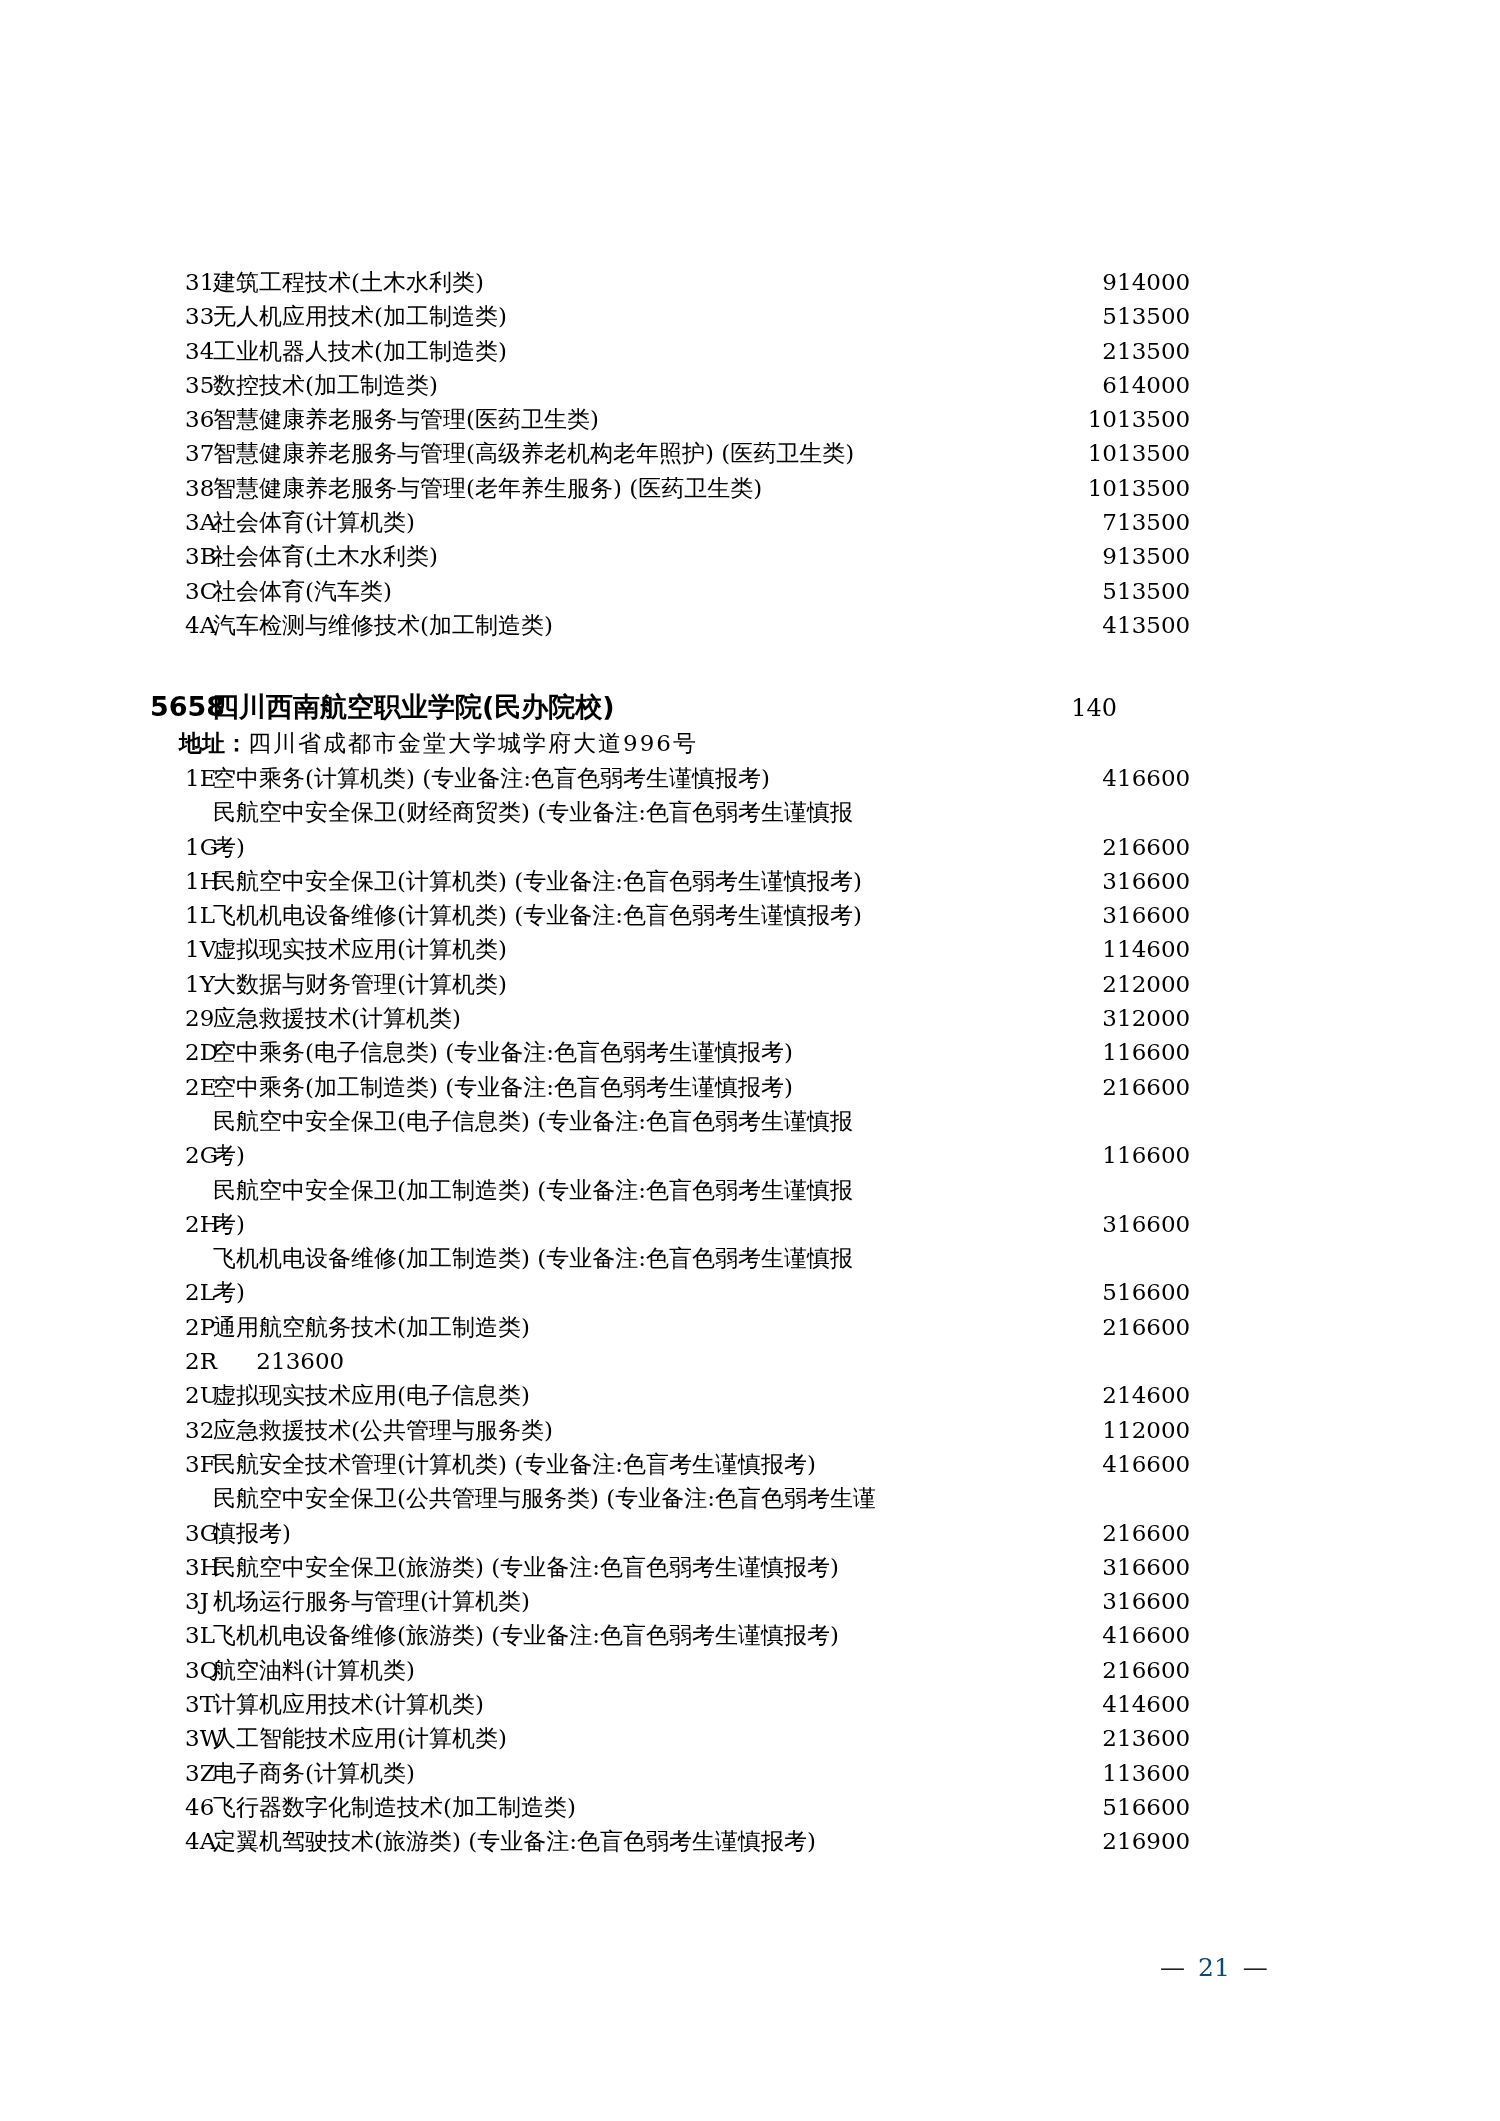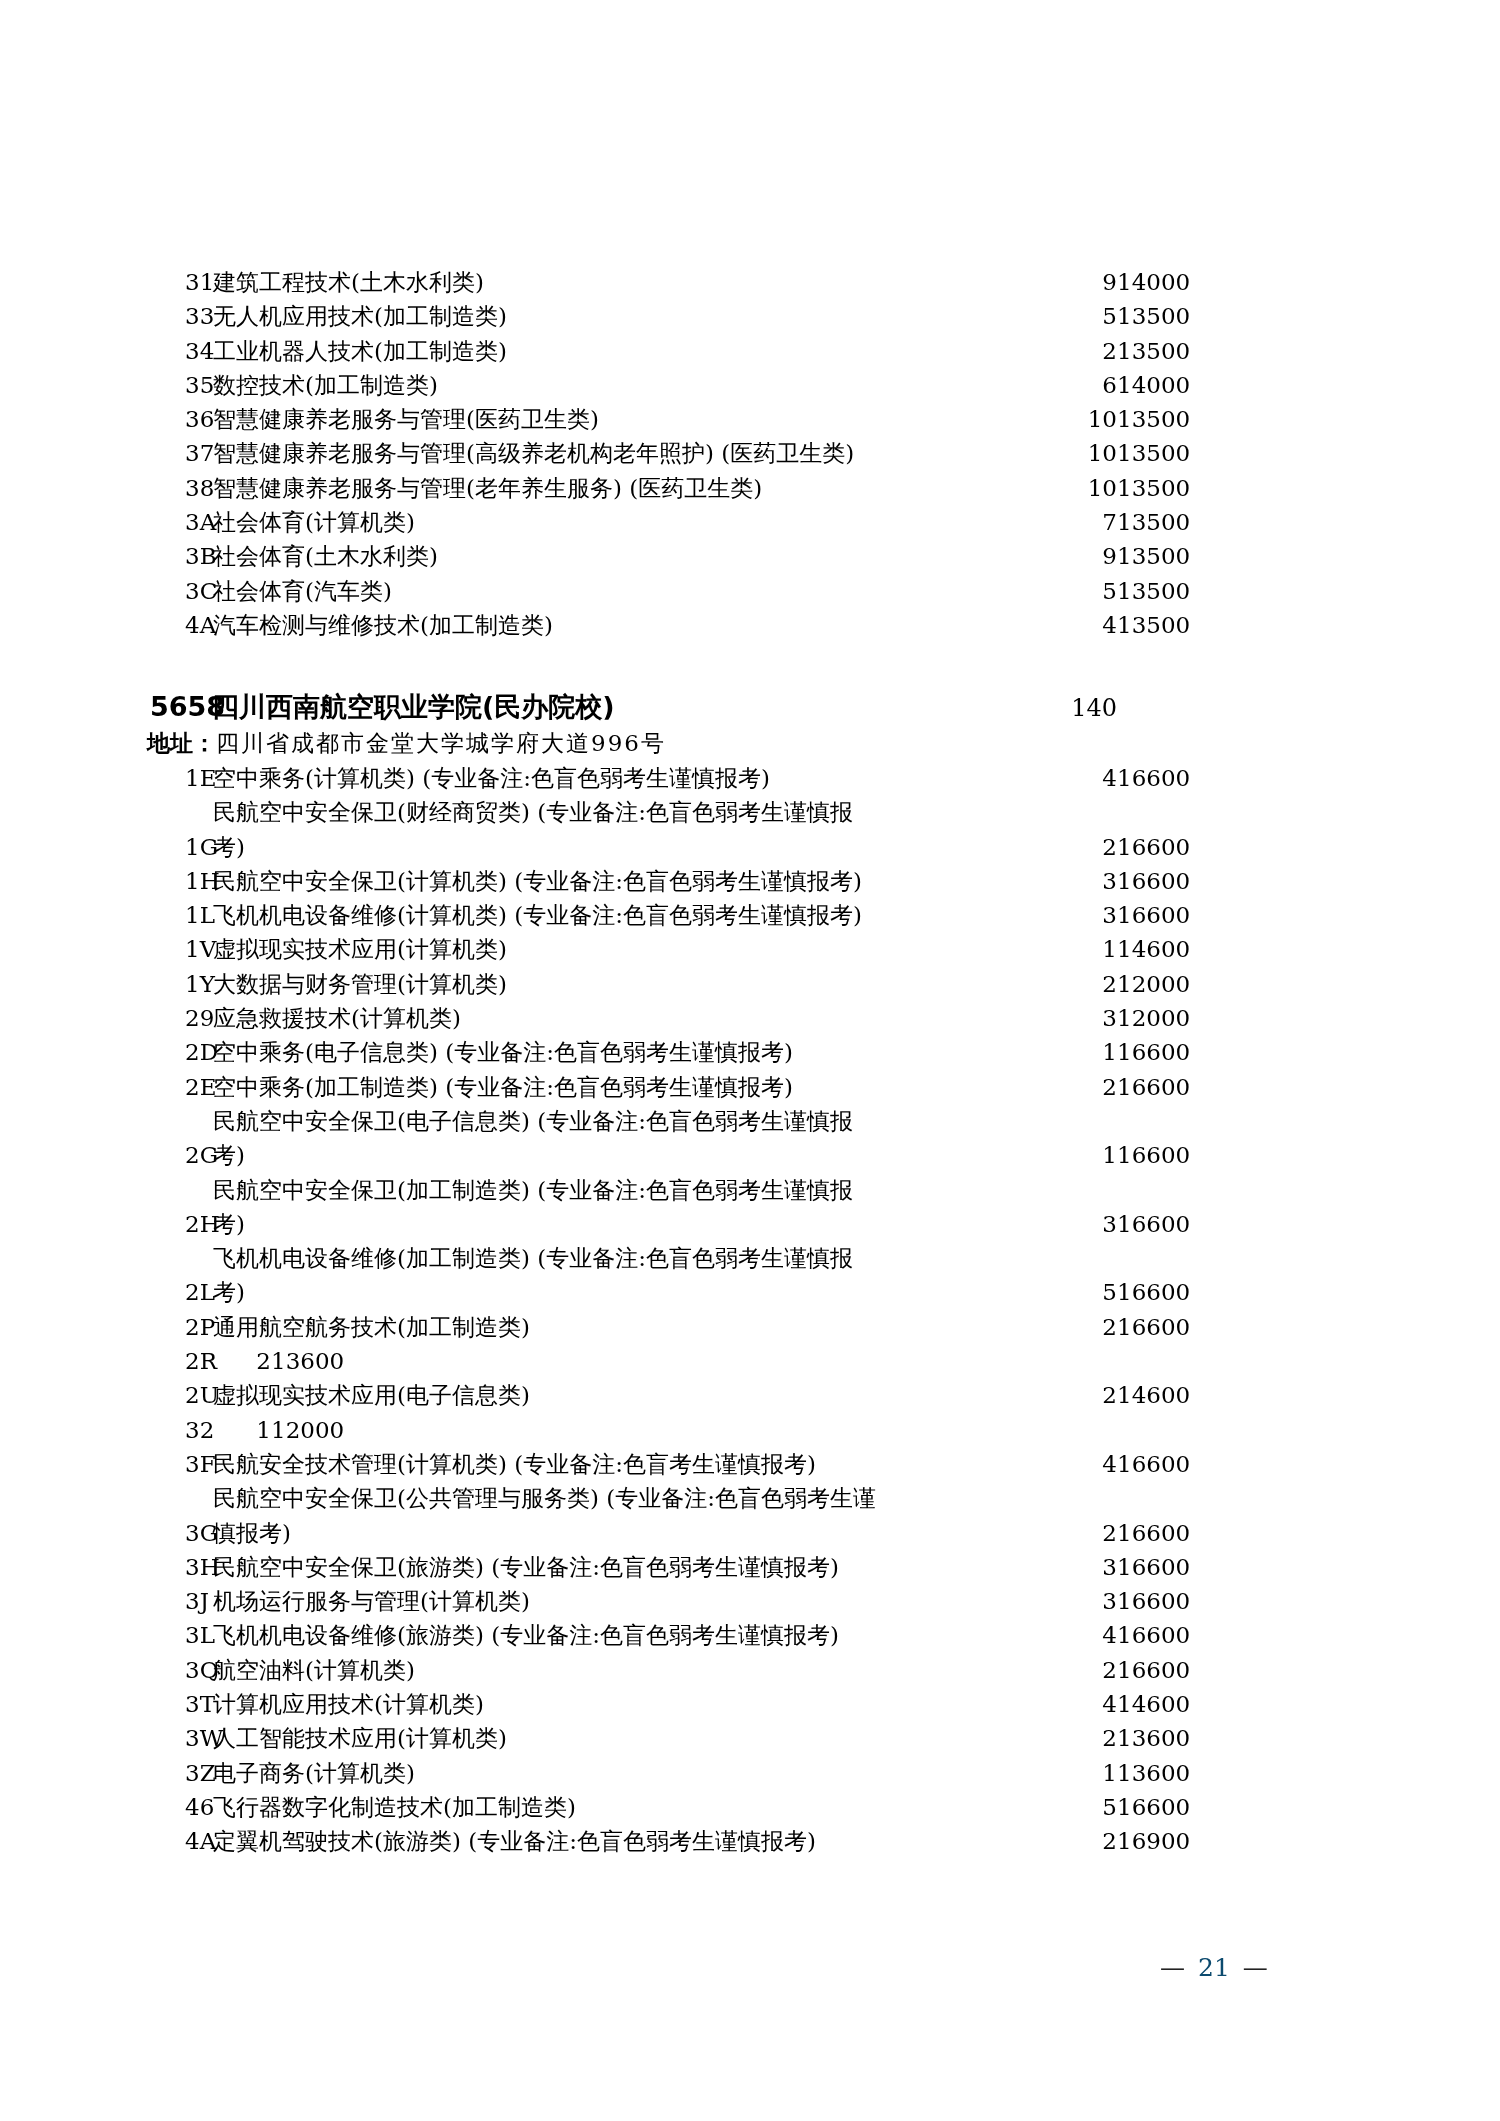--- a/index.html
+++ b/index.html
@@ -39,20 +39,21 @@
     font-family:"DejaVu Serif","Liberation Serif",serif;
     font-weight:normal;font-size:24px;
   }
   .addr{
     position:absolute;left:147px;top:726px;
     font-size:23px;line-height:34px;
   }
   .addr-label{
     font-family:"DejaVu Sans","Liberation Sans",sans-serif;
     font-weight:bold;
+    margin-left:32px;
   }
   .addr-text{letter-spacing:2px;}
 
   .footer{
     position:absolute;top:1951px;left:1160px;
     font-size:25px;line-height:34px;
     display:flex;align-items:center;column-gap:13px;
     color:#222;
   }
   .footer .pageno{color:#0c4a6e;}
@@ -230,20 +231,21 @@
         <span class="cell-fee">13600</span>
       </div>
       <div class="row">
         <span class="cell-code">2U</span>
         <span class="cell-name">虚拟现实技术应用(电子信息类)</span>
         <span class="cell-quota">2</span>
         <span class="cell-fee">14600</span>
       </div>
       <div class="row">
         <span class="cell-code">32</span>
+        <span class="cell-name">应急救援技术(公共管理与服务类)</span>
         <span class="cell-quota">1</span>
         <span class="cell-fee">12000</span>
       </div>
       <div class="row">
         <span class="cell-code">3F</span>
         <span class="cell-name">民航安全技术管理(计算机类) (专业备注:色盲考生谨慎报考)</span>
         <span class="cell-quota">4</span>
         <span class="cell-fee">16600</span>
       </div>
       <div class="row">

